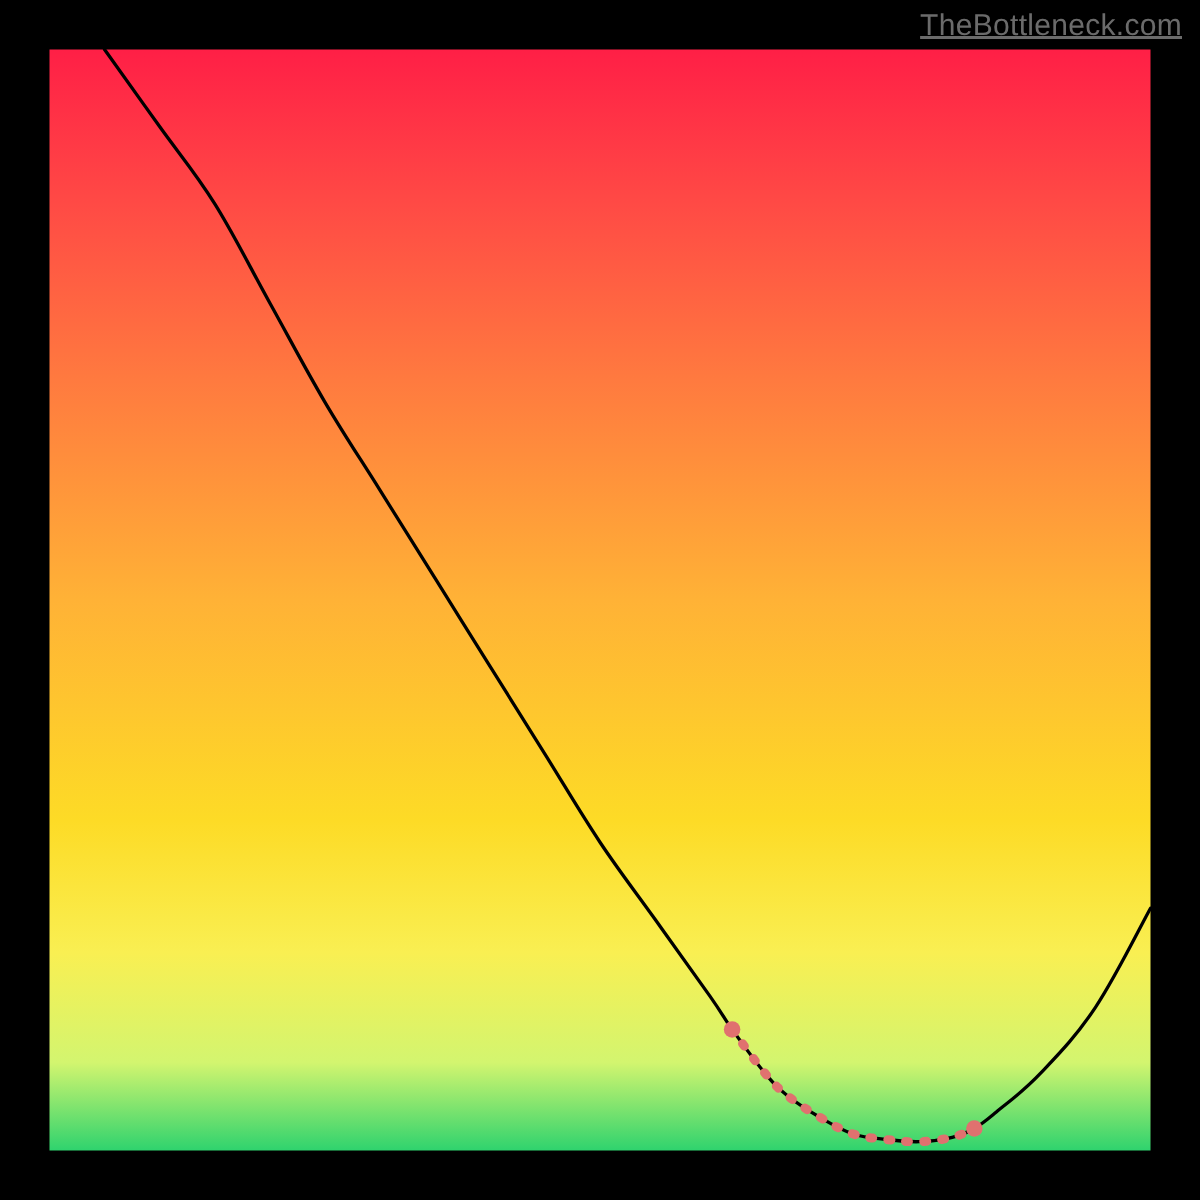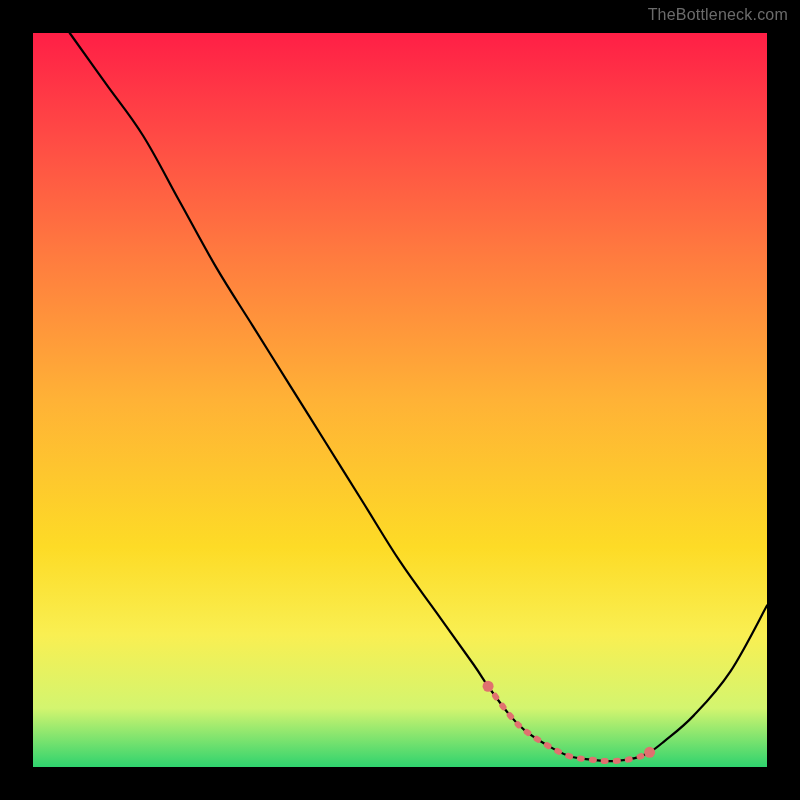--- a/index.html
+++ b/index.html
@@ -44,24 +44,25 @@
     top: 0;
     width: 734px;
     height: 734px;
     overflow: visible;
   }
   .watermark {
     position: absolute;
     top: 6px;
     right: 12px;
     color: #6b6b6b;
-    font-size: 16px;
+    font-size: 20px;
     font-weight: 500;
     letter-spacing: 0.2px;
     user-select: none;
+    text-decoration: underline;
   }
 </style>
 </head>
 <body>
 
 <div class="frame">
   <div class="watermark">TheBottleneck.com</div>
 
   <div class="plot">
     <svg id="chart-svg" viewBox="0 0 734 734" preserveAspectRatio="none">

